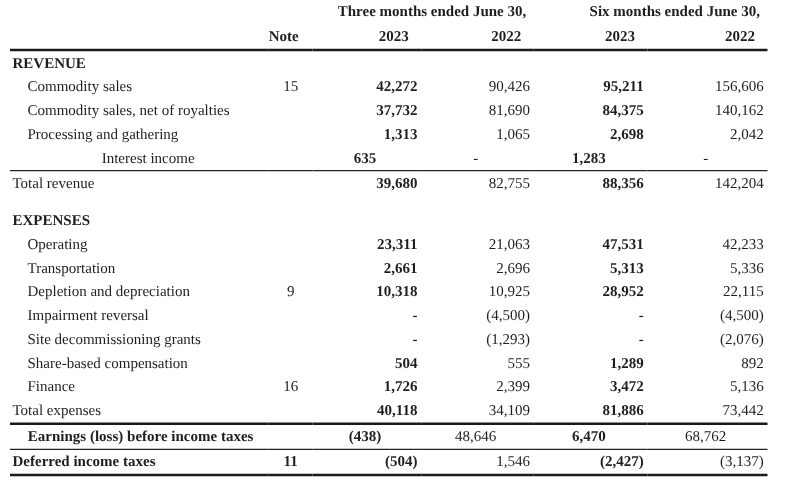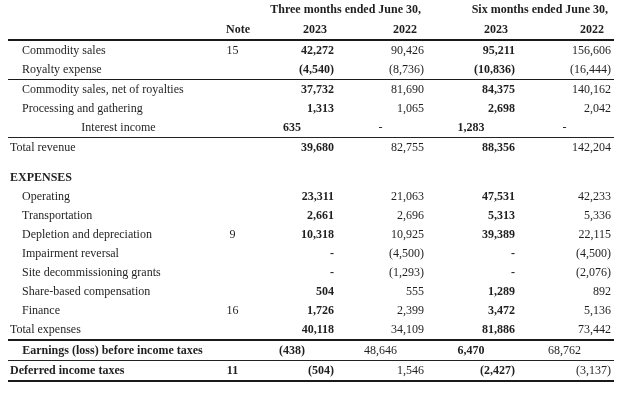--- a/index.html
+++ b/index.html
@@ -20,21 +20,21 @@
   col.c-v2{width:91px;}
   col.c-v3{width:96px;}
 
   th,td{
     padding:0;font-size:12px;font-weight:normal;
     vertical-align:bottom;white-space:nowrap;overflow:hidden;
   }
   thead tr.group-row th{height:15px;text-align:right;font-weight:bold;padding-right:6px;margin-top:44px;}
   thead tr.year-row th{height:20px;text-align:right;font-weight:bold;padding-right:10px;padding-bottom:2px;}
   thead tr.year-row th,thead tr.year-row td{border-bottom:2.8px solid #1a1a1a;}
-  thead tr.year-row th.note-h{text-align:right;padding-right:0;}
+  thead tr.year-row th.note-h{text-align:left;padding-right:0;}
 
   tbody td{height:17px;padding-bottom:2px;}
   tbody td.lbl{text-align:left;padding-left:2px;}
   tbody tr.r-item td.lbl{padding-left:14px;}
   tbody tr.r-section td.lbl{font-weight:bold;}
   tbody tr.r-flush-bold td.lbl,
   tbody tr.r-flush-bold td.note{font-weight:bold;}
   tbody td.note{text-align:center;}
   tbody td.val{text-align:right;padding-right:3px;}
   tbody td.val.v0,tbody td.val.v2{font-weight:bold;}
@@ -68,36 +68,36 @@
       <tr class="year-row">
         <td></td>
         <th class="note-h">Note</th>
         <th>2023</th>
         <th>2022</th>
         <th>2023</th>
         <th>2022</th>
       </tr>
     </thead>
     <tbody id="rows">
+        <tr class="r-section">
+          <td class="lbl">REVENUE</td>
+          <td class="note"></td>
+          <td class="val v0"></td>
+          <td class="val v1"></td>
+          <td class="val v2"></td>
+          <td class="val v3"></td>
+        </tr>
         <tr class="r-item">
           <td class="lbl">Commodity sales</td>
           <td class="note">15</td>
           <td class="val v0">42,272</td>
           <td class="val v1">90,426</td>
           <td class="val v2">95,211</td>
           <td class="val v3">156,606</td>
         </tr>
-        <tr class="r-item rule-medium">
-          <td class="lbl">Royalty expense</td>
-          <td class="note"></td>
-          <td class="val v0">(4,540)</td>
-          <td class="val v1">(8,736)</td>
-          <td class="val v2">(10,836)</td>
-          <td class="val v3">(16,444)</td>
-        </tr>
         <tr class="r-item">
           <td class="lbl">Commodity sales, net of royalties</td>
           <td class="note"></td>
           <td class="val v0">37,732</td>
           <td class="val v1">81,690</td>
           <td class="val v2">84,375</td>
           <td class="val v3">140,162</td>
         </tr>
         <tr class="r-item">
           <td class="lbl">Processing and gathering</td>
@@ -148,21 +148,21 @@
           <td class="val v0">2,661</td>
           <td class="val v1">2,696</td>
           <td class="val v2">5,313</td>
           <td class="val v3">5,336</td>
         </tr>
         <tr class="r-item">
           <td class="lbl">Depletion and depreciation</td>
           <td class="note">9</td>
           <td class="val v0">10,318</td>
           <td class="val v1">10,925</td>
-          <td class="val v2">39,389</td>
+          <td class="val v2">28,952</td>
           <td class="val v3">22,115</td>
         </tr>
         <tr class="r-item">
           <td class="lbl">Impairment reversal</td>
           <td class="note"></td>
           <td class="val v0">-</td>
           <td class="val v1">(4,500)</td>
           <td class="val v2">-</td>
           <td class="val v3">(4,500)</td>
         </tr>

